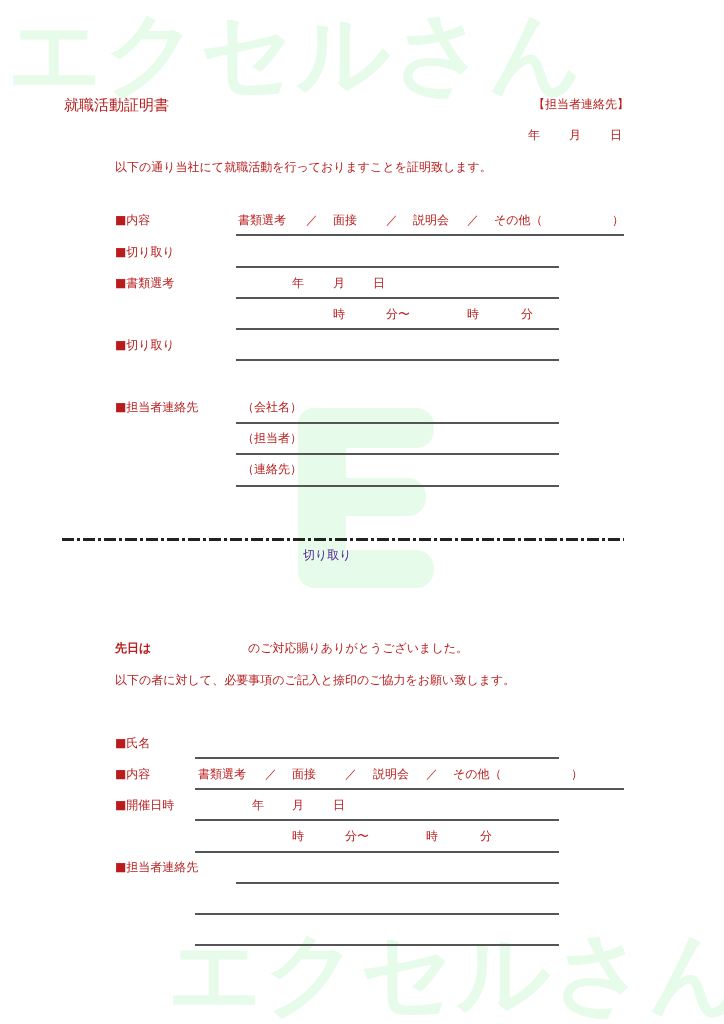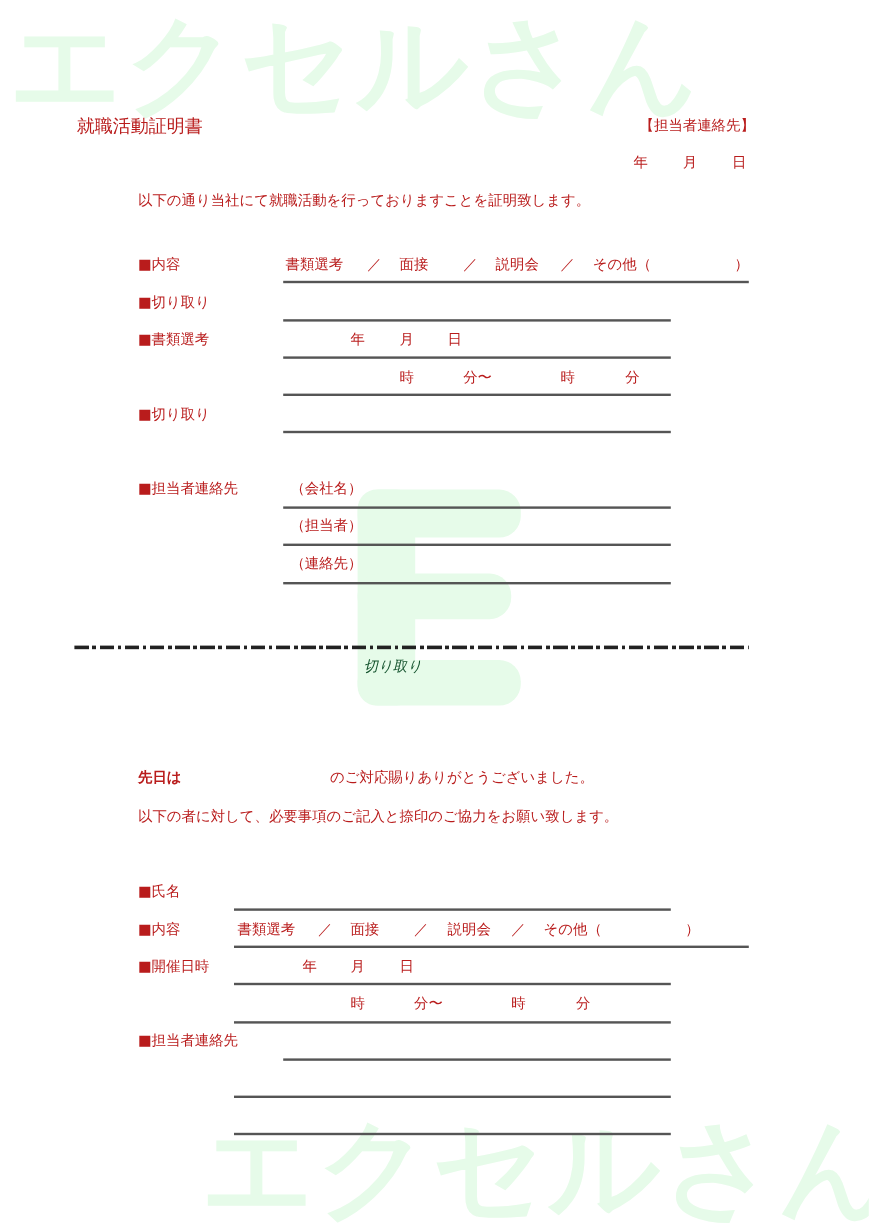--- a/index.html
+++ b/index.html
@@ -17,21 +17,21 @@
     position: absolute; left: 298px; top: 408px; width: 136px; height: 180px; z-index: 0;
   }
   .wm-e div { position: absolute; background: #e6fbe9; border-radius: 18px; }
   .t { position: absolute; font-size: 12px; color: #b91c1c; white-space: nowrap; z-index: 2; }
   .title { font-size: 15px; }
   .line { position: absolute; height: 2px; background: #555; z-index: 1; }
   .cut {
     position: absolute; left: 62px; top: 538px; width: 562px; height: 3px; z-index: 1;
     background-image: repeating-linear-gradient(90deg, #222 0 12px, transparent 12px 15px, #222 15px 18px, transparent 18px 21px);
   }
-  .cutlabel { color: #14532d; font-style: italic; }
+  .cutlabel { color: #4c1d95; }
 </style>
 </head>
 <body>
 
 <div class="wm wm-top">エクセルさん</div>
 <div class="wm wm-bottom">エクセルさん</div>
 <div class="wm-e">
   <div style="left:0;top:0;width:48px;height:180px;border-radius:16px;"></div>
   <div style="left:0;top:0;width:136px;height:40px;"></div>
   <div style="left:0;top:70px;width:128px;height:38px;"></div>
@@ -80,21 +80,21 @@
 <div class="line" style="left:236px;top:422px;width:323px;"></div>
 <div class="t" style="left:242px;top:430px;">（担当者）</div>
 <div class="line" style="left:236px;top:453px;width:323px;"></div>
 <div class="t" style="left:242px;top:461px;">（連絡先）</div>
 <div class="line" style="left:236px;top:485px;width:323px;"></div>
 
 <div class="cut"></div>
 <div class="t cutlabel" style="left:303px;top:547px;">切り取り</div>
 
 <div class="t" style="left:115px;top:640px;font-weight:bold;">先日は</div>
-<div class="t" style="left:248px;top:640px;margin-left:27px;">のご対応賜りありがとうございました。</div>
+<div class="t" style="left:248px;top:640px;">のご対応賜りありがとうございました。</div>
 <div class="t" style="left:115px;top:672px;">以下の者に対して、必要事項のご記入と捺印のご協力をお願い致します。</div>
 
 <div class="t" style="left:115px;top:735px;">■氏名</div>
 <div class="line" style="left:195px;top:757px;width:364px;"></div>
 
 <div class="t" style="left:115px;top:766px;">■内容</div>
 <div class="t" style="left:198px;top:766px;">書類選考</div>
 <div class="t" style="left:265px;top:766px;">／</div>
 <div class="t" style="left:292px;top:766px;">面接</div>
 <div class="t" style="left:345px;top:766px;">／</div>

